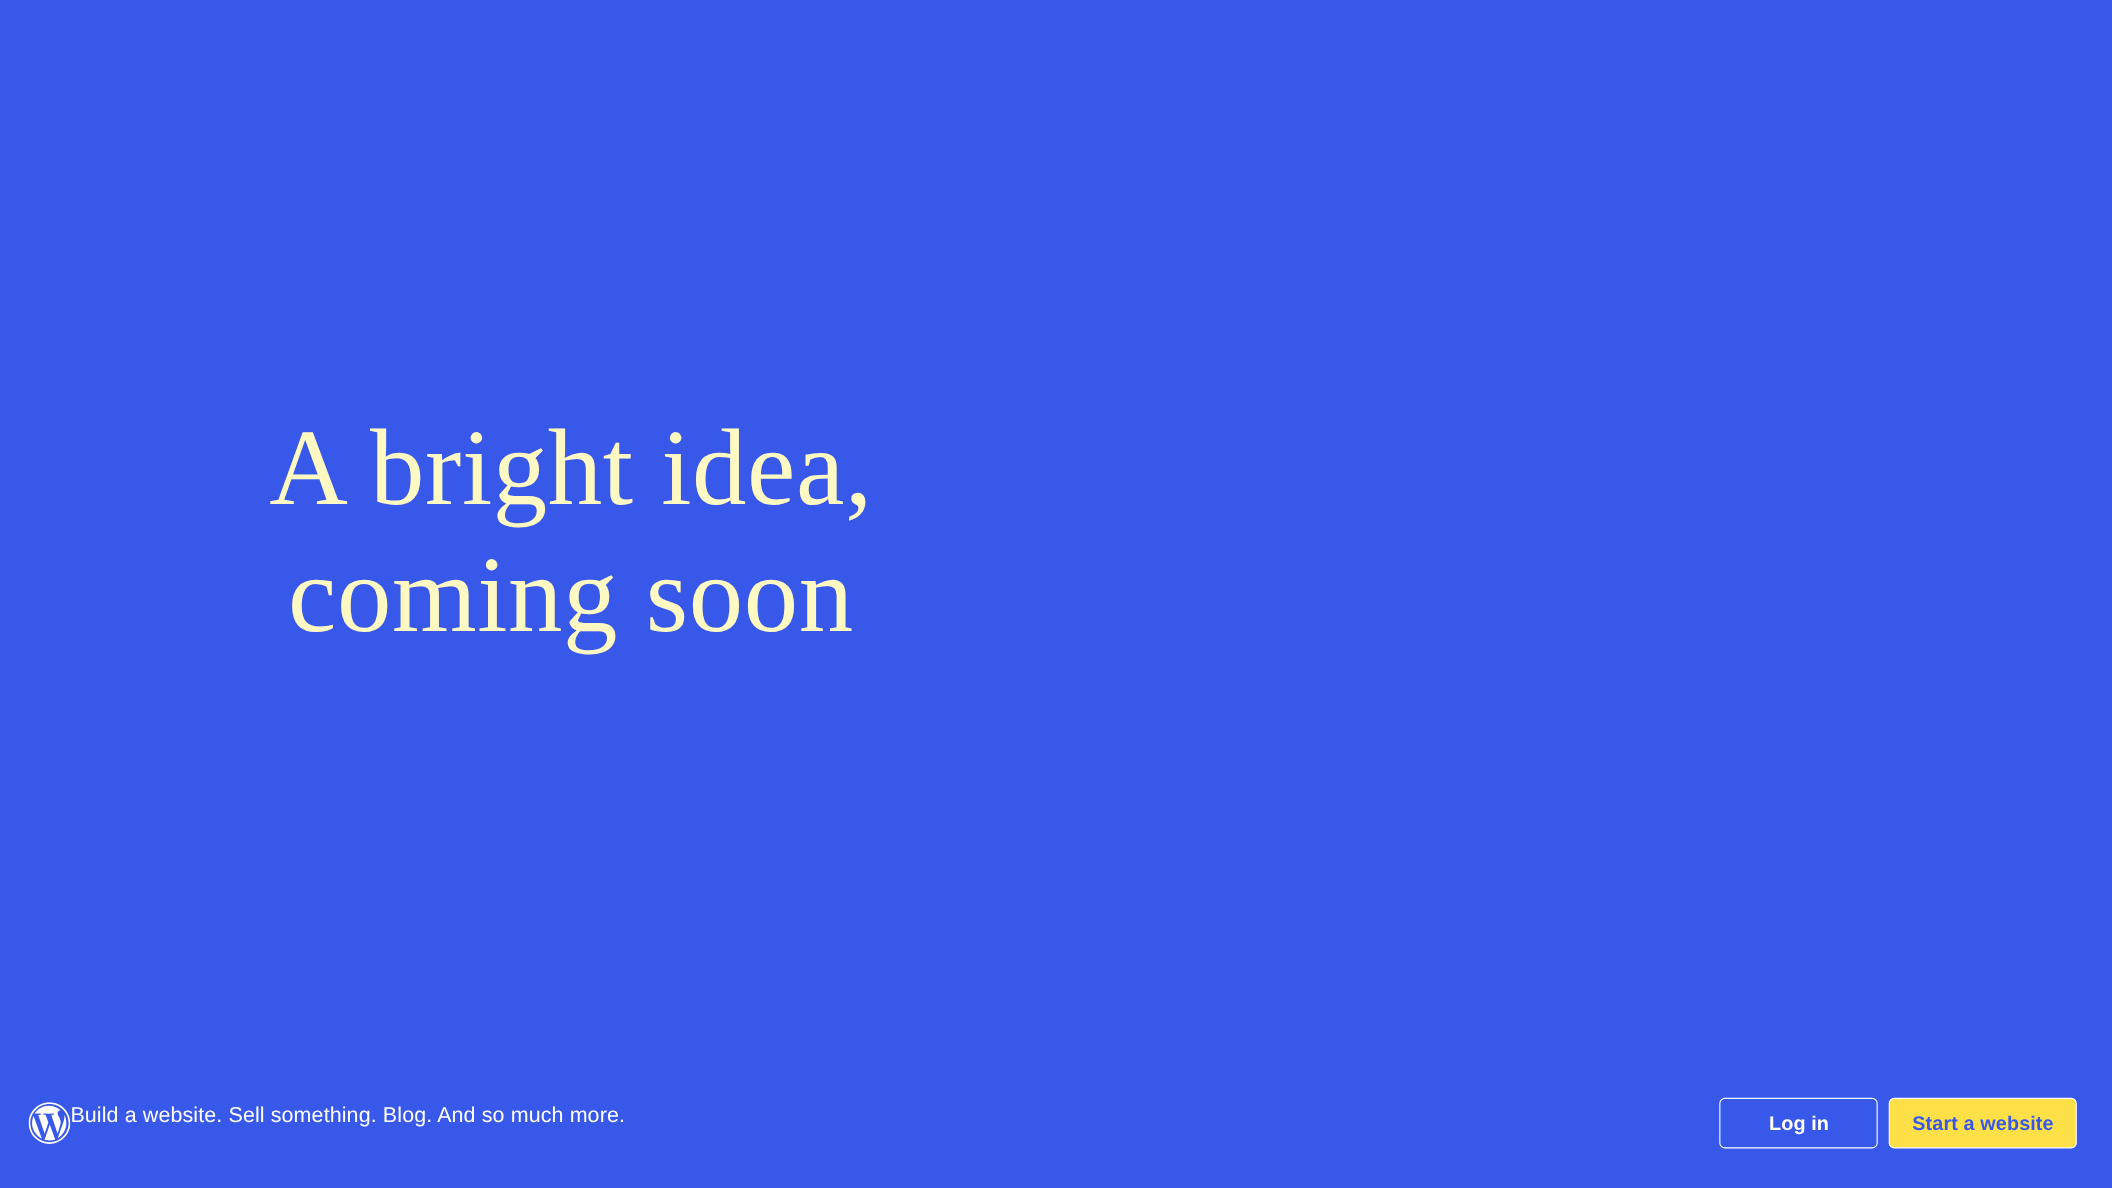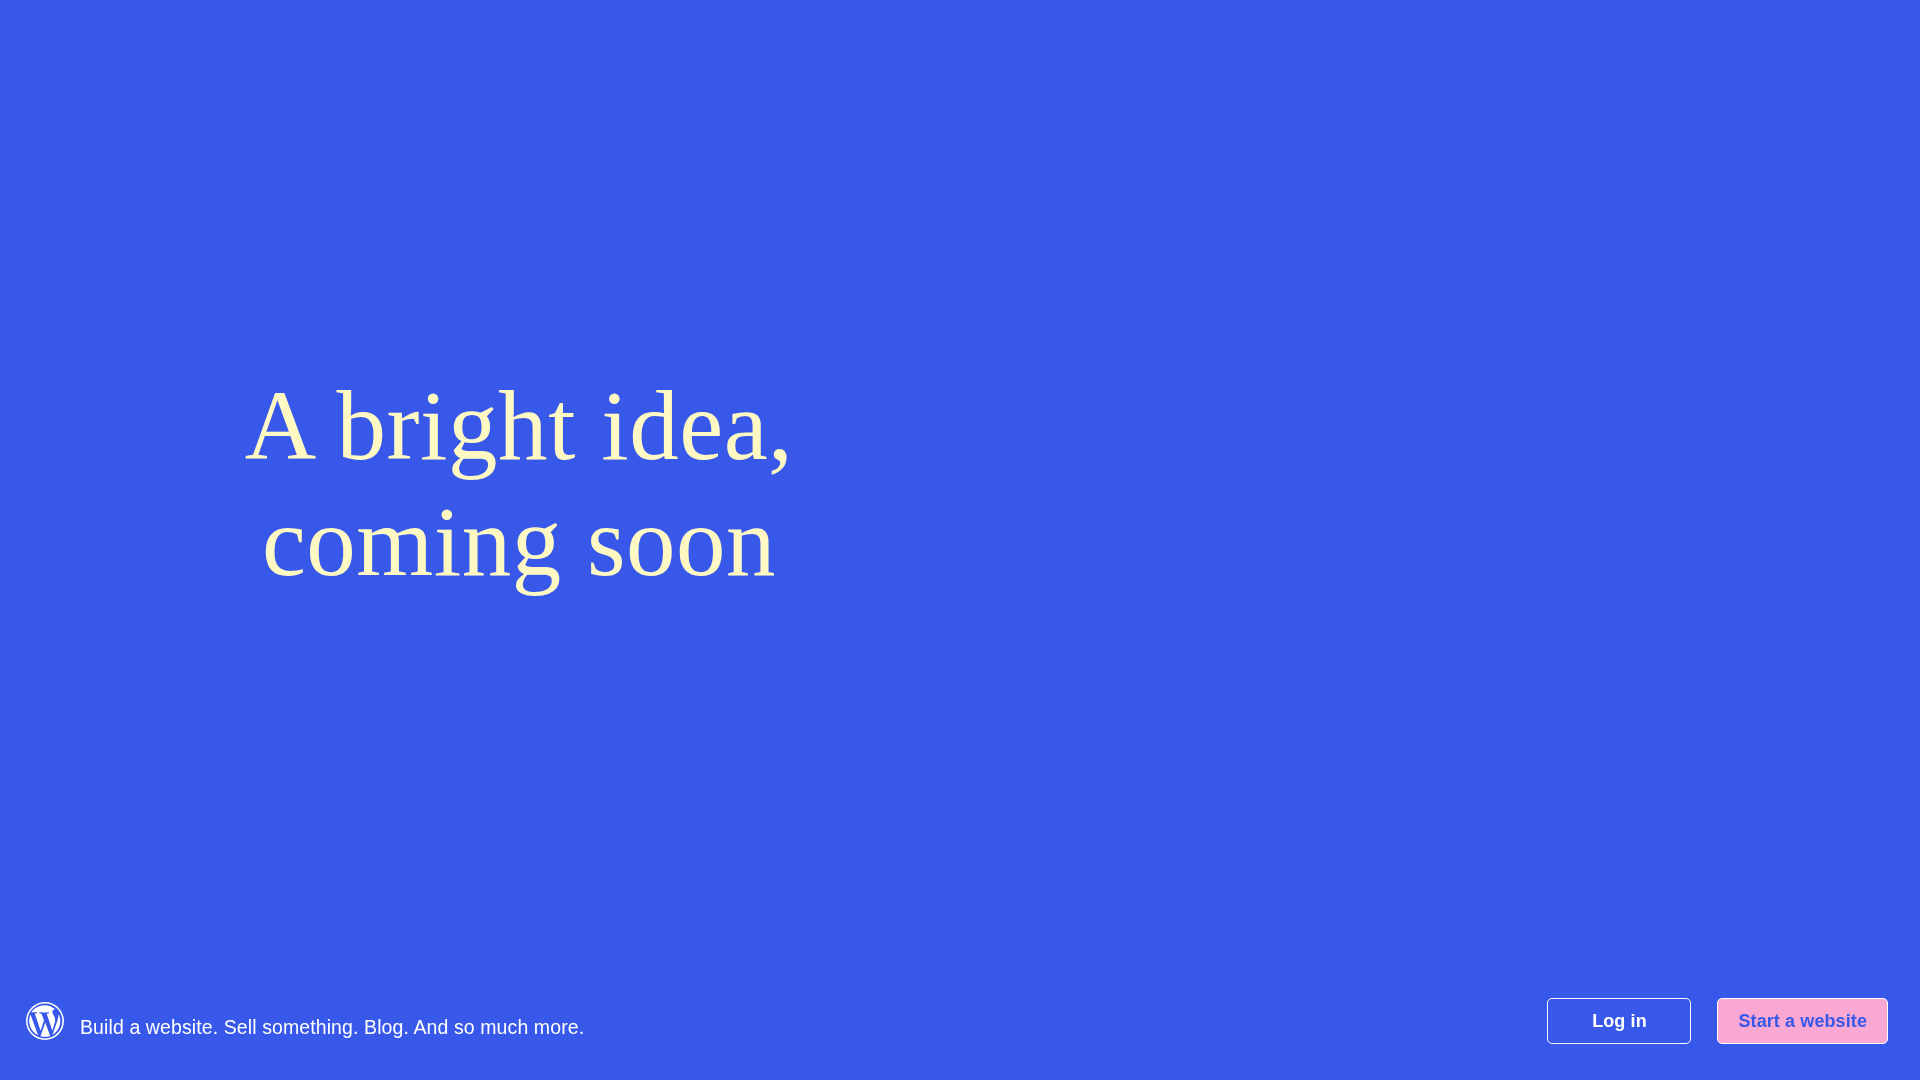--- a/index.html
+++ b/index.html
@@ -50,43 +50,42 @@
     flex: 0 0 auto;
     height: 118px;
     display: flex;
     align-items: center;
     justify-content: space-between;
     padding: 0 32px 0 26px;
   }
 
   .footer-left {
     display: flex;
-    align-items: flex-end;
-    gap: 16px;
+    align-items: flex-start;
   }
 
   .wp-logo {
     width: 38px;
     height: 38px;
     flex: 0 0 38px;
     display: block;
   }
 
   .tagline {
     color: #ffffff;
     font-size: 19.5px;
     line-height: 1.3;
     font-weight: 400;
     letter-spacing: 0.1px;
     white-space: nowrap;
   }
 
   .footer-right {
     display: flex;
-    gap: 26px;
+    gap: 10px;
   }
 
   .btn {
     display: inline-flex;
     align-items: center;
     justify-content: center;
     height: 46px;
     border-radius: 5px;
     font-size: 18px;
     font-weight: 700;
@@ -100,21 +99,21 @@
     min-width: 144px;
     padding: 0 22px;
     background: transparent;
     border: 1.5px solid #ffffff;
     color: #ffffff;
   }
 
   .btn-start {
     min-width: 148px;
     padding: 0 20px;
-    background: #f9a8d4;
+    background: #fde047;
     border: 1.5px solid #ffffff;
     color: #3858e9;
   }
 </style>
 </head>
 <body>
 
 <div id="page">
 
   <div class="hero">

